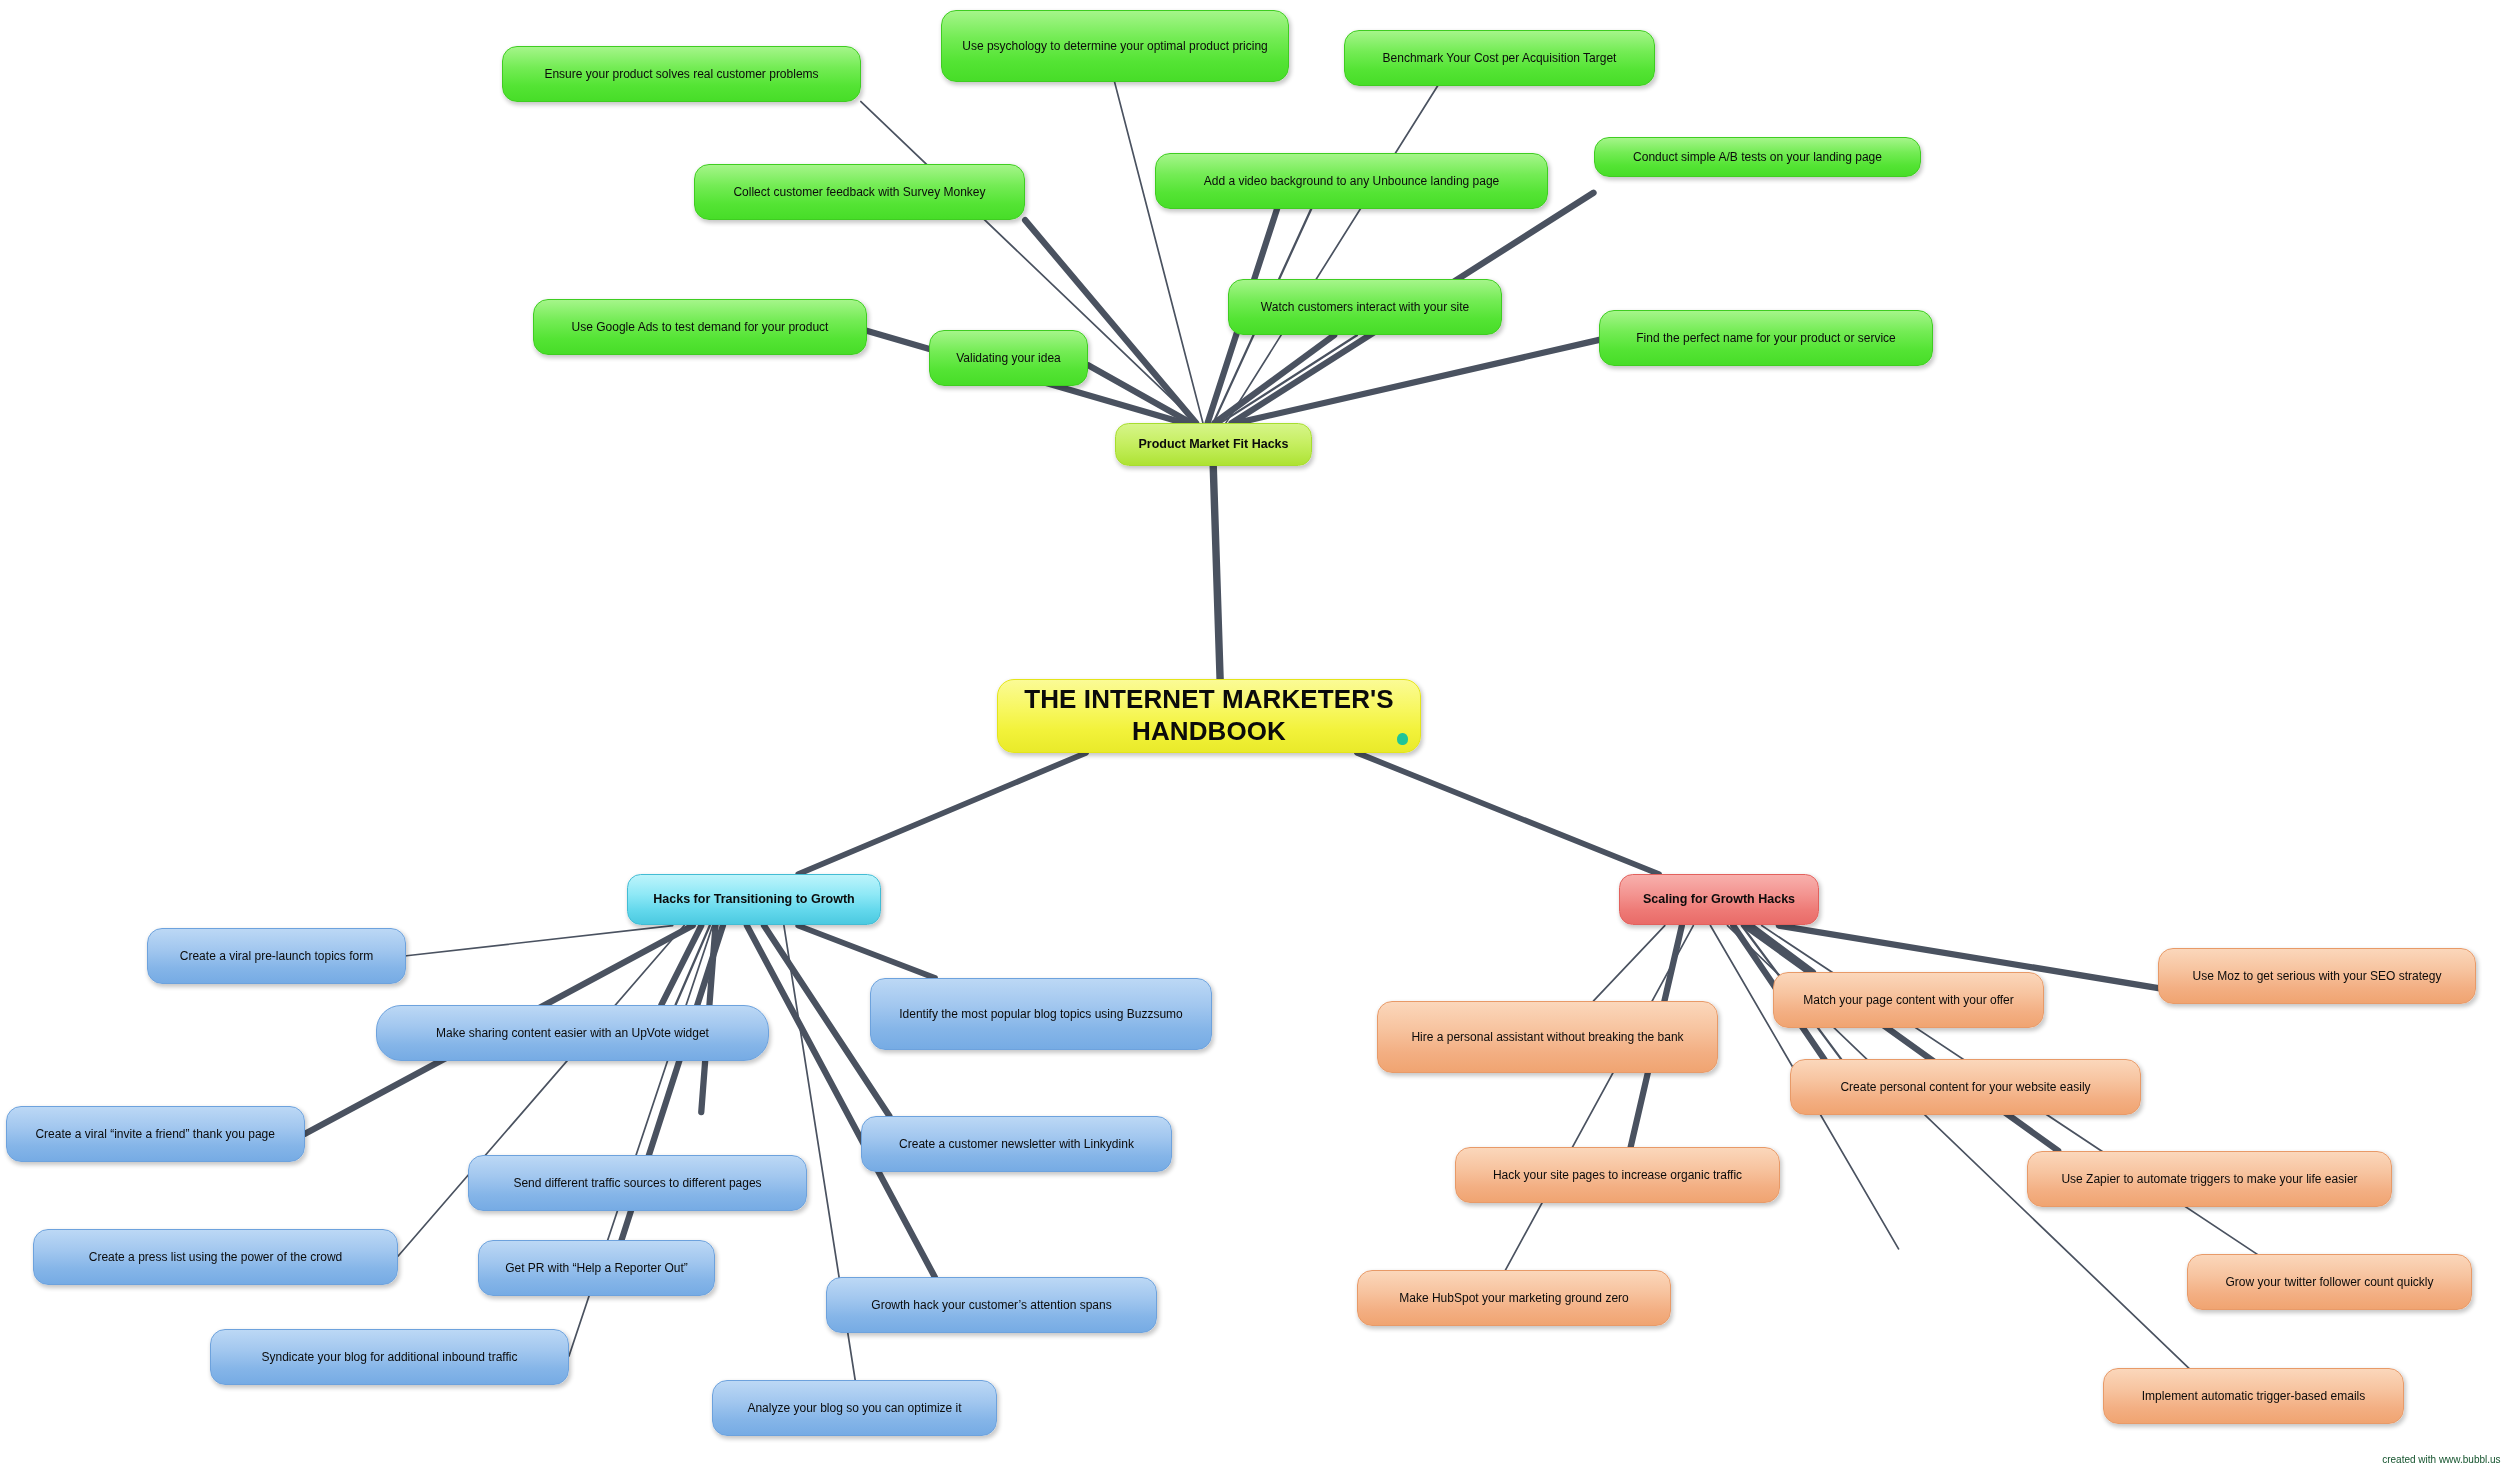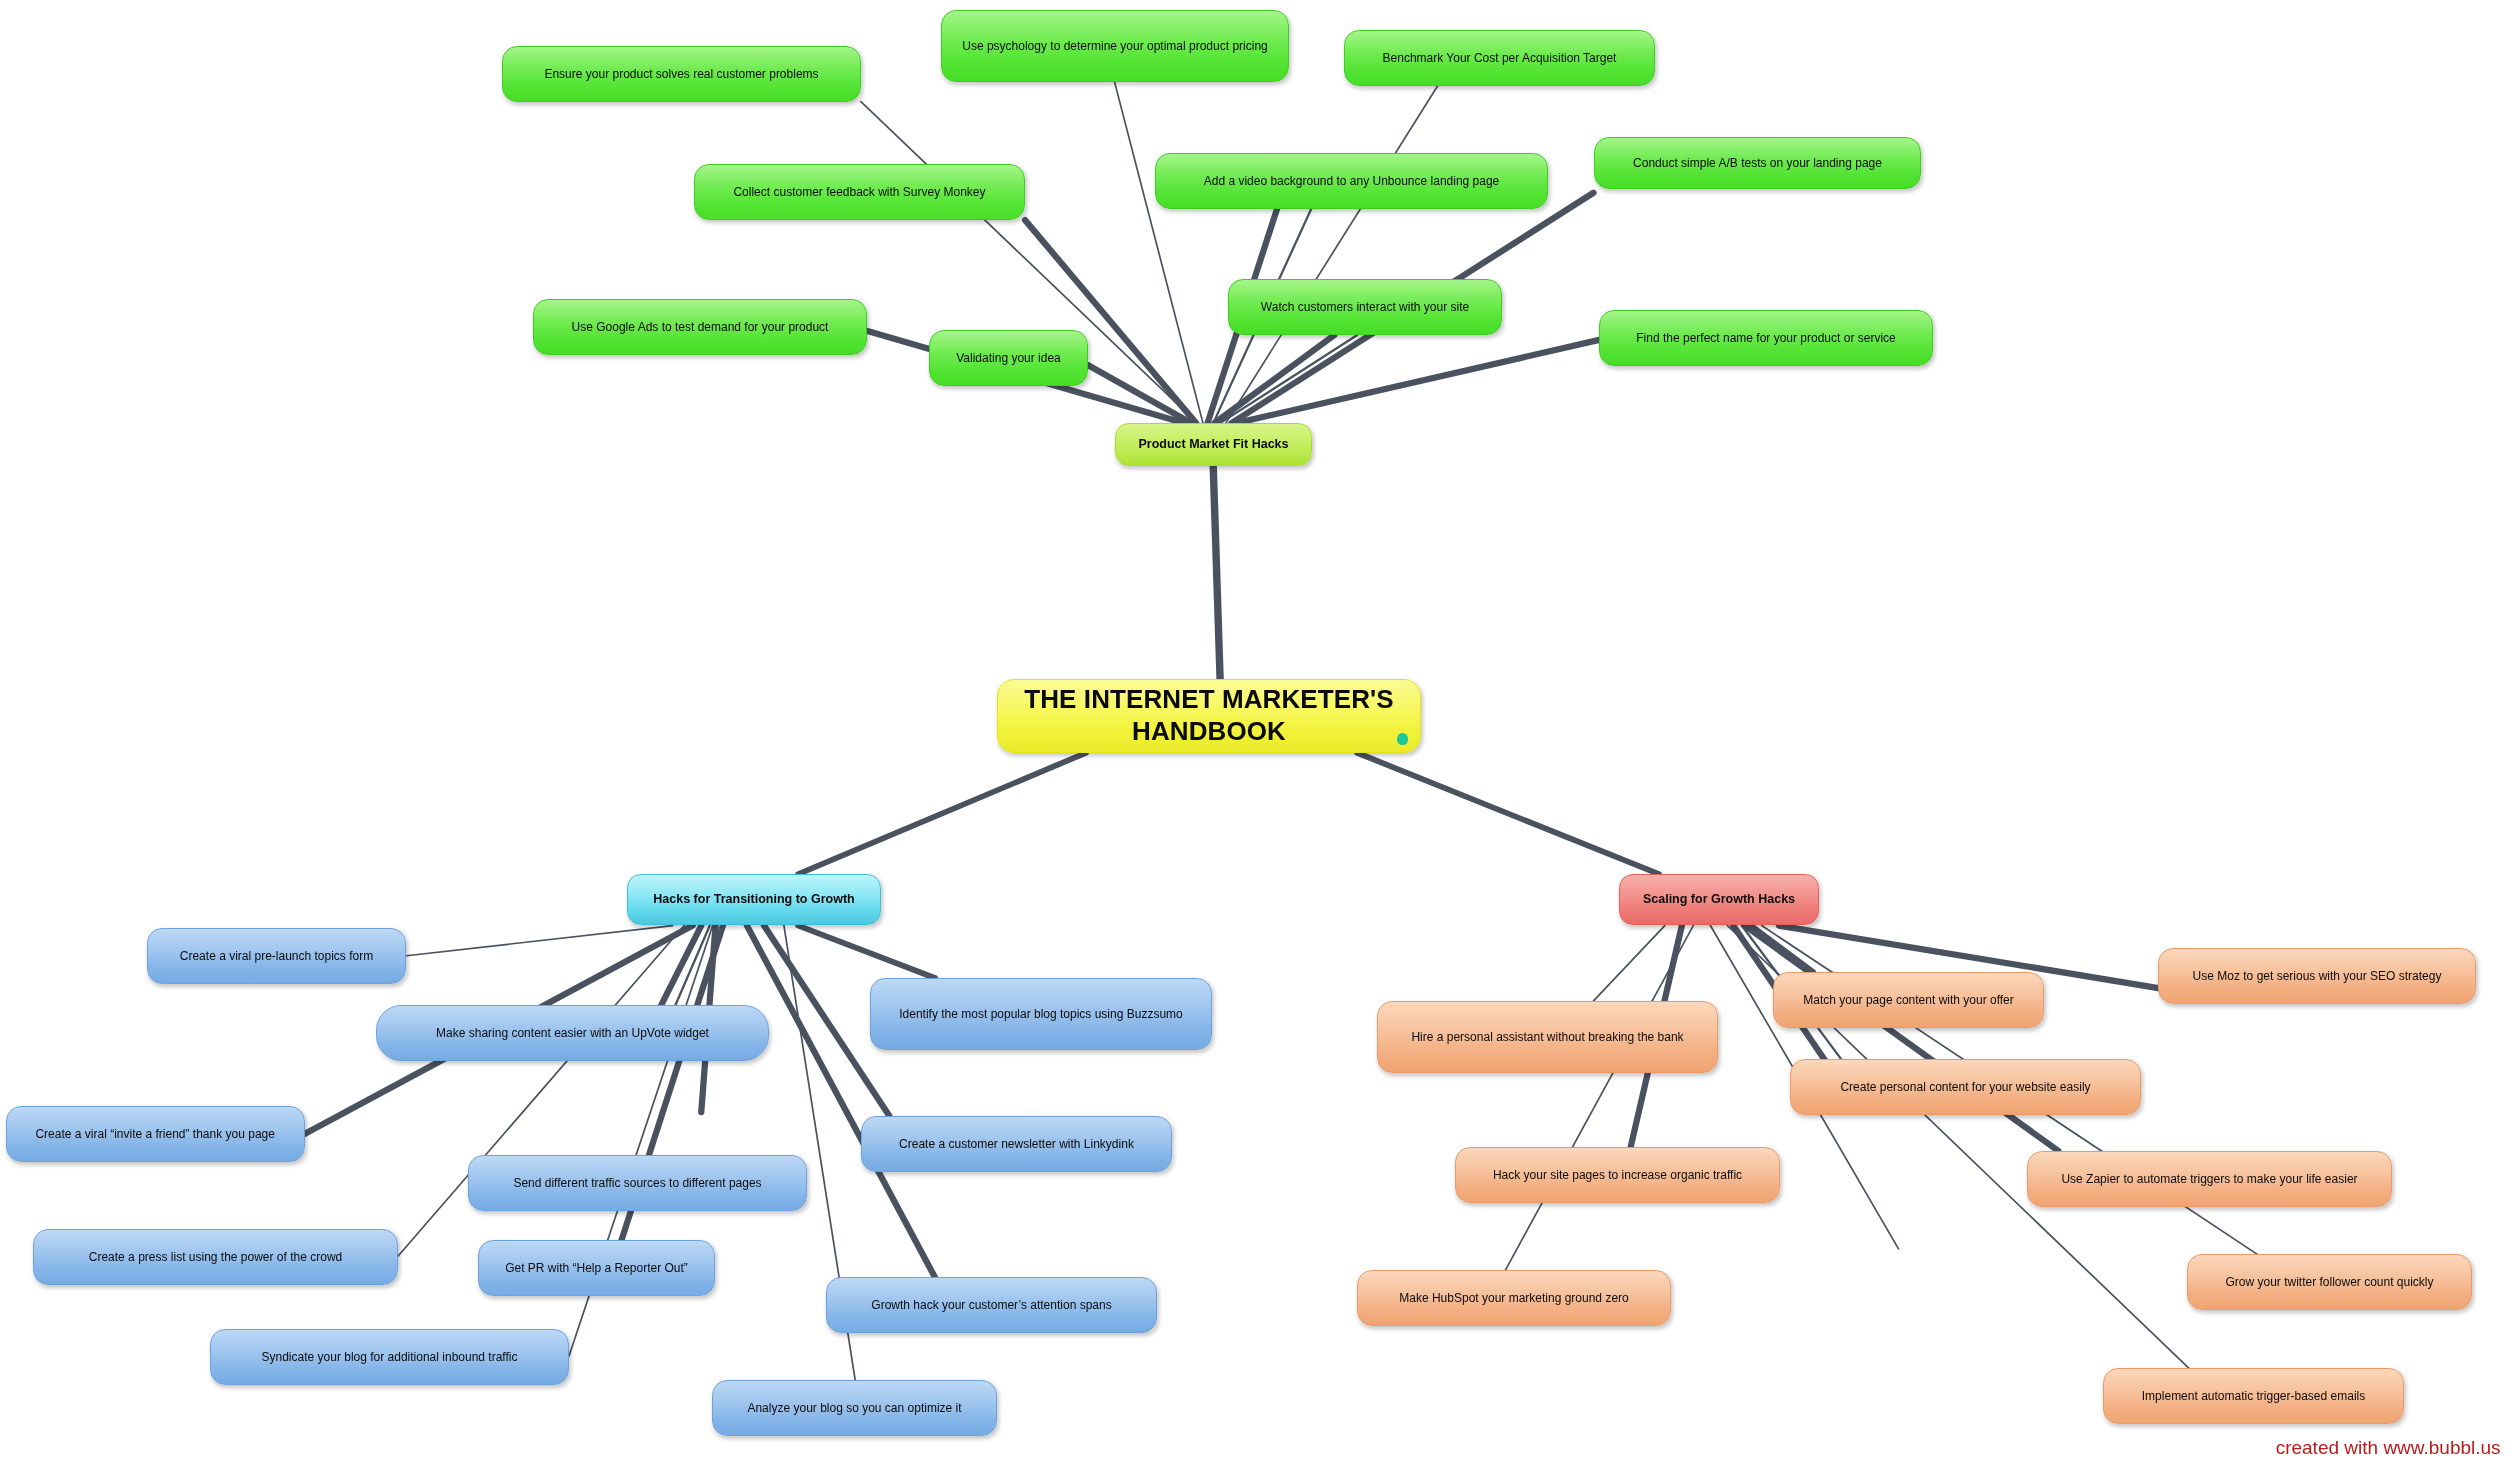--- a/index.html
+++ b/index.html
@@ -102,23 +102,23 @@
   }
   .n-orange {
     background: linear-gradient(to bottom, #fbd7bb 0%, #f7c4a0 38%, #f3af83 72%, #f0a471 100%);
     border: 1.7px solid #e89a68;
     font-size: 12px;
   }
 
   .watermark {
     position: absolute;
     right: 11.4px;
-    bottom: 18px;
-    font-size: 19px;
-    color: #b91c1c;
+    bottom: 12px;
+    font-size: 10px;
+    color: #14532d;
     z-index: 6;
   }
 </style>
 </head>
 <body>
 
 <div id="canvas">
 
   <svg id="edges" viewBox="0 0 4406 2590" preserveAspectRatio="none" xmlns="http://www.w3.org/2000/svg">
     <g stroke="#4a5260" fill="none" stroke-linecap="round">
@@ -185,21 +185,21 @@
   </div>
   <div class="node n-green" style="left:1344px; top:30px; width:311px; height:56px;">
     <span class="txt">Benchmark Your Cost per Acquisition Target</span>
   </div>
   <div class="node n-green" style="left:694px; top:164px; width:331px; height:56px;">
     <span class="txt">Collect customer feedback with Survey Monkey</span>
   </div>
   <div class="node n-green" style="left:1155px; top:153px; width:393px; height:56px;">
     <span class="txt">Add a video background to any Unbounce landing page</span>
   </div>
-  <div class="node n-green" style="left:1594px; top:137px; width:327px; height:52px;">
+  <div class="node n-green" style="left:1594px; top:137px; width:327px; height:40px;">
     <span class="txt">Conduct simple A/B tests on your landing page</span>
   </div>
   <div class="node n-green" style="left:533px; top:299px; width:334px; height:56px;">
     <span class="txt">Use Google Ads to test demand for your product</span>
   </div>
   <div class="node n-green" style="left:1228px; top:279px; width:274px; height:56px;">
     <span class="txt">Watch customers interact with your site</span>
   </div>
   <div class="node n-green" style="left:1599px; top:310px; width:334px; height:56px;">
     <span class="txt">Find the perfect name for your product or service</span>

